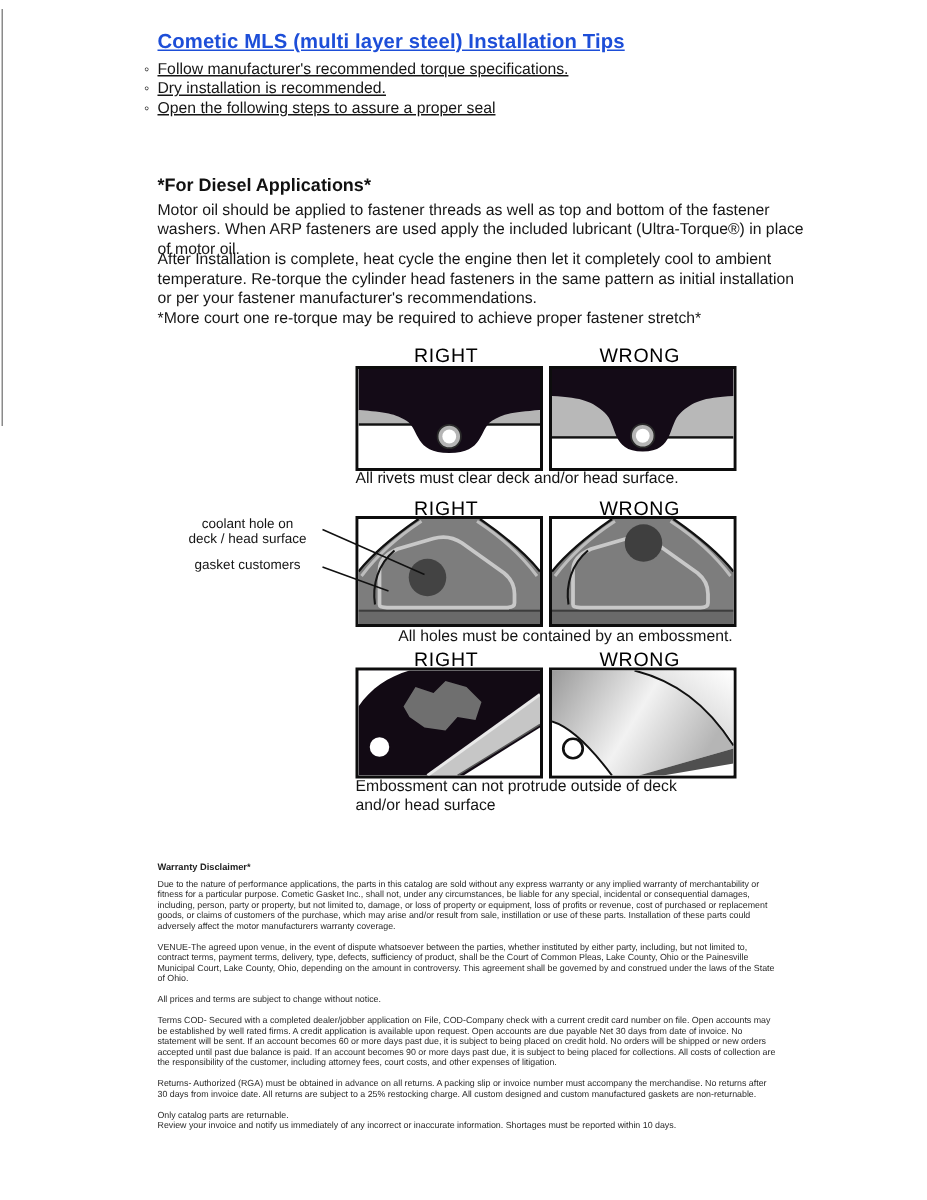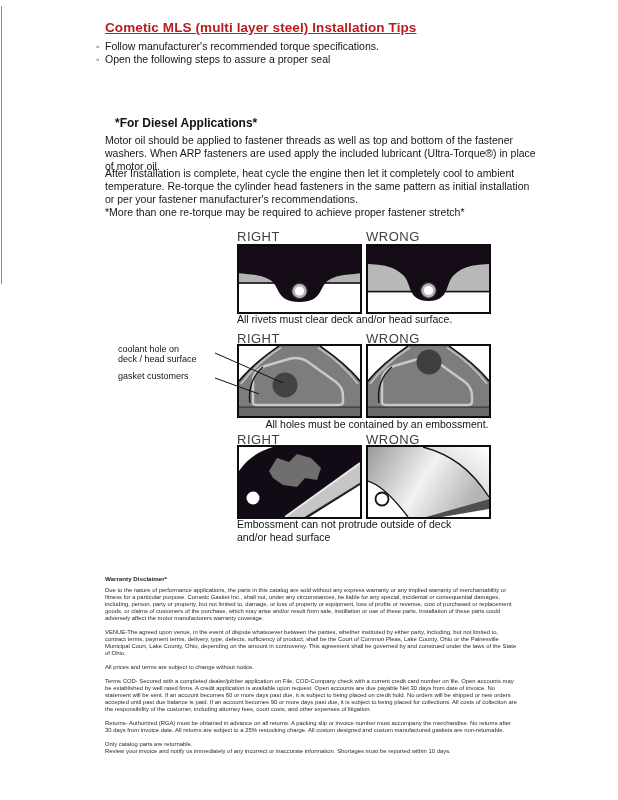--- a/index.html
+++ b/index.html
@@ -6,62 +6,63 @@
   body{
     width:618px;height:800px;position:relative;overflow:hidden;
     background:#ffffff;
     font-family:"Liberation Sans", sans-serif;
     color:#1b1b1b;
   }
   .abs{position:absolute;}
   
   .doc-title{
     left:105px;top:20px;font-size:13.5px;font-weight:bold;
-    text-decoration:underline;letter-spacing:.1px;color:#b91c1c;
+    text-decoration:underline;letter-spacing:.1px;color:#1d4ed8;
   }
   .bullets{left:96px;top:40px;width:440px;font-size:10.5px;line-height:13px;color:#161616;}
-  .bullet{position:relative;padding-left:9px;}
+  .bullet{position:relative;padding-left:9px;text-decoration:underline;}
   .bullet::before{content:"◦";position:absolute;left:0;top:0;font-size:10px;}
   .subbullet{position:relative;padding-left:9px;margin-left:21px;}
   .subbullet::before{content:"•";position:absolute;left:0;top:0;font-size:10px;}
-  .diesel-heading{left:105px;top:116px;font-size:12px;font-weight:bold;color:#111;margin-left:10px;}
+  .diesel-heading{left:105px;top:116px;font-size:12px;font-weight:bold;color:#111;}
   .body-para{left:105px;width:432px;font-size:10.5px;line-height:13.2px;color:#161616;}
   .note-line{left:105px;top:206px;font-size:10.5px;color:#161616;}
   
-  .rw-label{font-size:13px;color:#404040;width:121px;text-align:left;letter-spacing:.5px;}
+  .rw-label{font-size:13px;color:#000000;width:121px;text-align:center;letter-spacing:.5px;}
   .dbox{width:121px;height:66px;border:2px solid #0d0d0d;box-sizing:content-box;background:#fff;}
   .dbox svg{display:block;width:100%;height:100%;}
   .dbox.tall{height:70px;}
   .caption{font-size:10.5px;color:#141414;line-height:12.5px;}
-  .annot{font-size:9px;color:#141414;text-align:left;line-height:10px;}
+  .annot{font-size:9px;color:#141414;text-align:center;line-height:10px;}
   .leader{pointer-events:none;}
   
   .warranty-heading{left:105px;top:575px;font-size:6.2px;font-weight:bold;color:#222;}
   .warranty{left:105px;top:587px;width:414px;font-size:5.9px;line-height:7px;color:#2a2a2a;}
   .warranty p{margin:0 0 7px 0;}
   .warranty p.tight{margin:0;}
   .page-num{left:387px;top:802px;font-size:16px;color:#701a75;letter-spacing:.3px;}
   .edge-line{left:1px;top:6px;width:1px;height:278px;background:#8a8a8a;}
 </style>
 </head>
 <body>
 
 <div class="abs edge-line"></div>
 
 <div class="abs doc-title">Cometic MLS (multi layer steel) Installation Tips</div>
 
 <div class="abs bullets">
   <div class="bullet">Follow manufacturer's recommended torque specifications.</div>
+  <div class="bullet">Dry installation is recommended.</div>
   <div class="bullet">Open the following steps to assure a proper seal</div>
 </div>
 
 <div class="abs diesel-heading">*For Diesel Applications*</div>
 <div class="abs body-para" style="top:134px;">Motor oil should be applied to fastener threads as well as top and bottom of the fastener washers. When ARP fasteners are used apply the included lubricant (Ultra-Torque®) in place of motor oil.</div>
 <div class="abs body-para" style="top:167px;">After Installation is complete, heat cycle the engine then let it completely cool to ambient temperature. Re-torque the cylinder head fasteners in the same pattern as initial installation or per your fastener manufacturer's recommendations.</div>
-<div class="abs note-line">*More than one re-torque may be required to achieve proper fastener stretch*</div>
+<div class="abs note-line">*More court one re-torque may be required to achieve proper fastener stretch*</div>
 
 <div class="abs rw-label" style="left:237px;top:229px;">RIGHT</div>
 <div class="abs rw-label" style="left:366px;top:229px;">WRONG</div>
 
 <div class="abs dbox" style="left:237px;top:244px;">
   <svg viewBox="0 0 121 66" preserveAspectRatio="none">
     <rect x="0" y="0" width="121" height="66" fill="#ffffff"></rect>
     <rect x="0" y="28" width="121" height="9.5" fill="#b4b4b4"></rect>
     <rect x="0" y="36.2" width="121" height="1.6" fill="#111111"></rect>
     <path d="M0,0 H121 V27.5 C103,28.5 96,30 89,34.5 C80,40.5 84,56 60.5,56 C37,56 41,40.5 32,34.5 C25,30 18,28.5 0,27.5 Z" fill="#140b17"></path>

